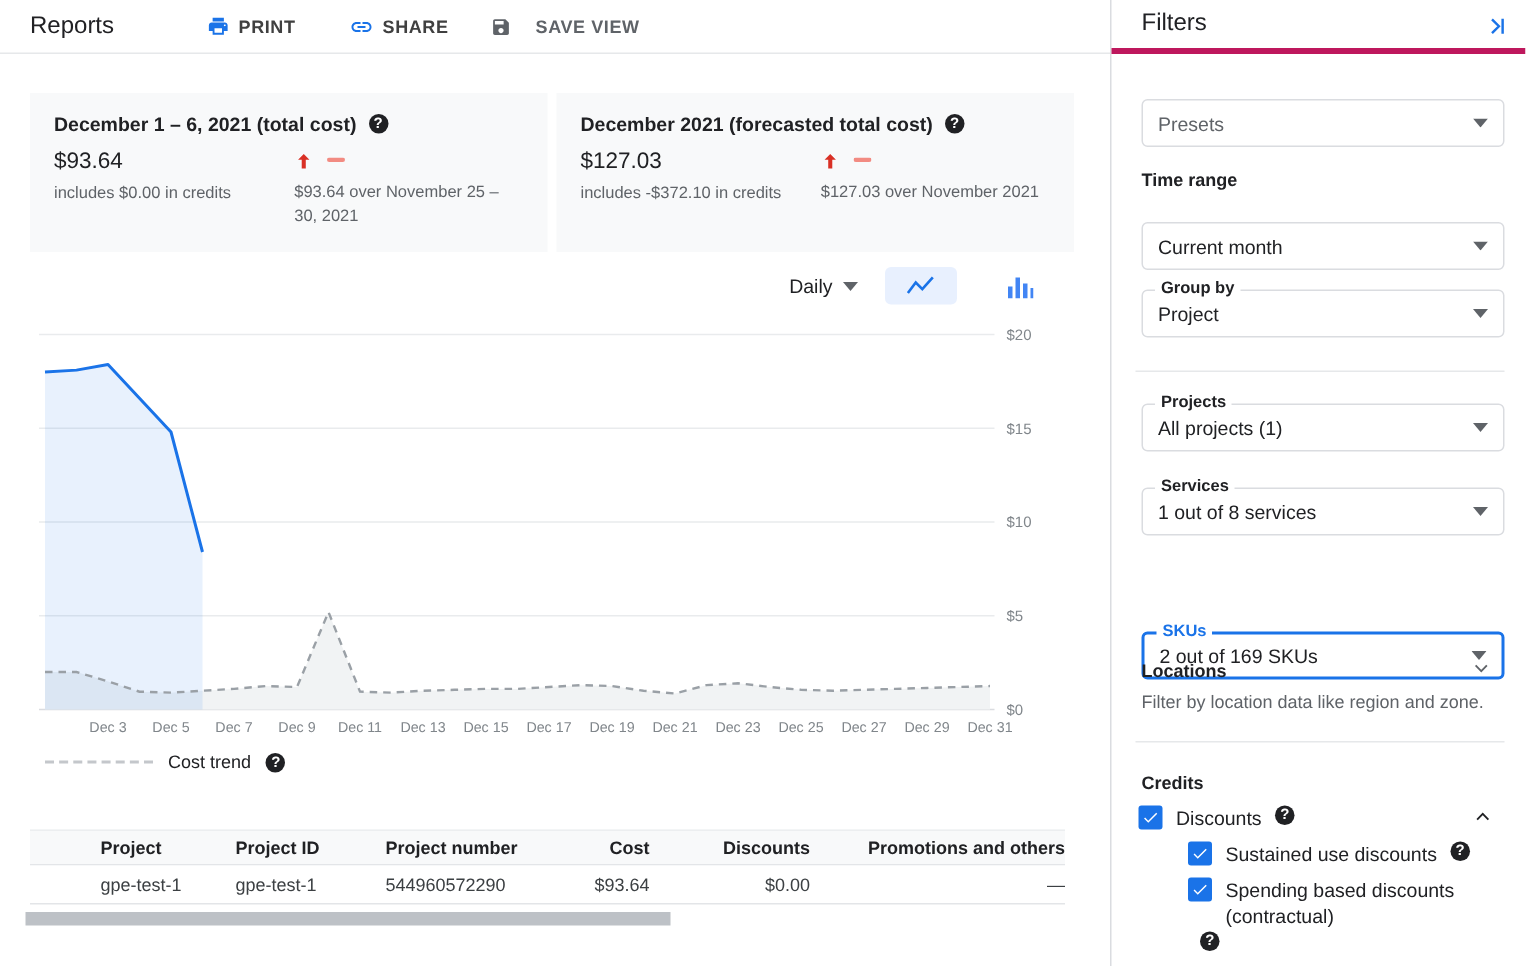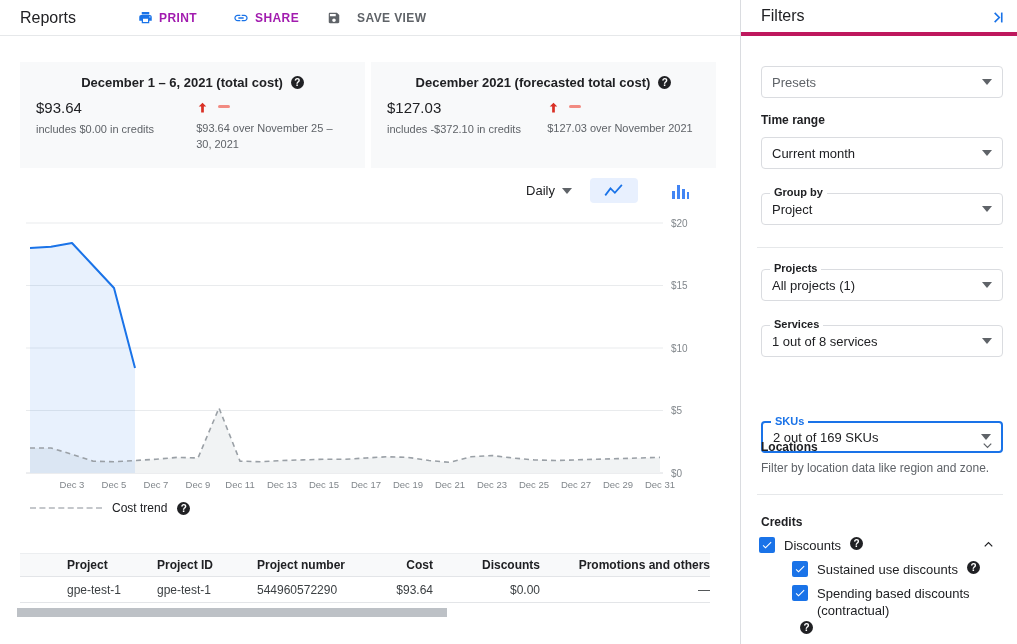--- a/index.html
+++ b/index.html
@@ -7,29 +7,29 @@
     font-family:"Liberation Sans", sans-serif; color:#202124; }
   .page { position:relative; width:1017px; height:644px; display:flex; }
 
   
   .main { position:relative; width:740px; height:644px; }
   .main-header { position:absolute; top:0; left:0; width:740px; height:36px;
     border-bottom:1px solid #e6e8ea; display:flex; align-items:center; }
   .page-title { font-size:16px; font-weight:400; color:#212124; margin-left:20px; }
   .hbtn { display:flex; align-items:center; gap:6px; background:none; border:none;
     font-family:inherit; font-size:12px; font-weight:bold; letter-spacing:.4px;
-    color:#a21caf; cursor:pointer; }
+    color:#404040; cursor:pointer; }
   .hbtn.print { margin-left:62px; }
   .hbtn.share { margin-left:36px; }
   .hbtn.save  { margin-left:28px; color:#5f6368;gap:16px; }
 
   
   .cards { position:absolute; top:62px; left:20px; width:696px; display:flex; gap:6px; }
   .card { width:345px; height:106px; background:#f8f9fa; padding:13px 16px 0 16px; }
-  .card-title-row { display:flex; align-items:center; gap:8px;justify-content:center; }
+  .card-title-row { display:flex; align-items:center; gap:8px; }
   .card-title { font-size:13px; font-weight:bold; color:#202124; }
   .card-body { display:flex; margin-top:9px; }
   .card-left { width:176px; }
   .amount { font-size:15px; color:#202124; }
   .credits { font-size:11px; color:#5f6368; margin-top:7px; }
   .card-right { width:168px; }
   .trend-icons { display:flex; align-items:center; gap:9px; height:16px; }
   .comparison { font-size:11px; color:#5f6368; margin-top:6px; line-height:1.45; }
 
   .help { display:inline-flex; width:13px; height:13px; border-radius:50%;
@@ -265,21 +265,21 @@
     </div>
 
     <div class="field" style="top:66px;">
       <span class="value placeholder">Presets</span>
       <svg width="10" height="6" viewBox="0 0 10 6">
           <path d="M0 0h10L5 6z" fill="#5f6368"></path>
         </svg>
     </div>
 
     <span class="flabel" style="top:113px;">Time range</span>
-    <div class="field" style="top:137px;">
+    <div class="field" style="top:148px;">
       <span class="value">Current month</span>
       <svg width="10" height="6" viewBox="0 0 10 6">
           <path d="M0 0h10L5 6z" fill="#5f6368"></path>
         </svg>
     </div>
 
     <div class="field" style="top:193px;">
       <span class="float-label">Group by</span>
       <span class="value">Project</span>
       <svg width="10" height="6" viewBox="0 0 10 6">

